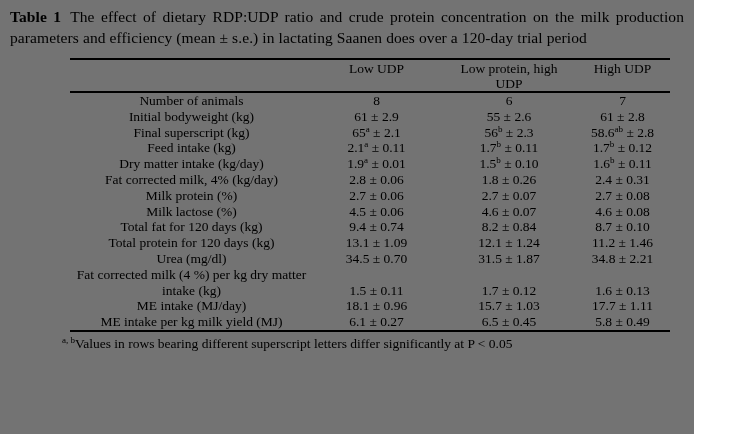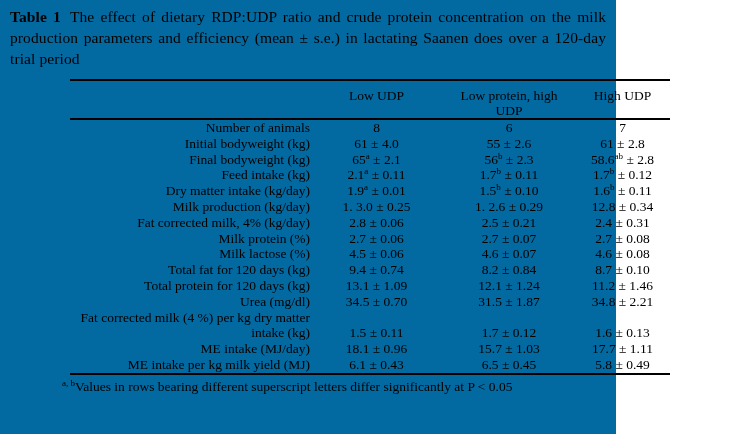--- a/index.html
+++ b/index.html
@@ -3,21 +3,21 @@
 <meta charset="utf-8">
 <style>
   * { margin: 0; padding: 0; box-sizing: border-box; }
   html, body { background: #ffffff; }
   body {
     width: 747px; height: 434px;
     font-family: "Liberation Serif", serif;
     color: #000000;
     overflow: hidden;
   }
-  .page { width: 616px; height: 434px; padding: 6px 10px 0 10px; background: #0369a1; }
+  .page { width: 694px; height: 434px; padding: 6px 10px 0 10px; background: #737373; }
 
   .caption {
     font-size: 15.5px;
     line-height: 21px;
     text-align: justify;
     letter-spacing: 0.1px;
   }
   .caption b { font-weight: bold; }
   .caption .caption-gap { display: inline-block; width: 9px; }
 
@@ -33,29 +33,29 @@
   col.c-label { width: 240px; }
   col.c-v1 { width: 133px; }
   col.c-v2 { width: 132px; }
   col.c-v3 { width: 95px; }
 
   thead th {
     font-weight: normal;
     vertical-align: top;
     white-space: pre-line;
     line-height: 15px;
-    padding: 7px 0 0 0;
+    padding: 1px 0 0 0;
     border-bottom: 2px solid #000;
   }
   tbody td {
     line-height: 15.8px;
     vertical-align: bottom;
     padding: 0;
   }
-  td.label { text-align: right; white-space: pre-line; padding-left: 3px; }
+  td.label { text-align: center; white-space: pre-line; padding-left: 3px; }
   td.val { text-align: center; white-space: nowrap; }
 
   sup { font-size: 9px; line-height: 0; vertical-align: super; }
 
   .footnote {
     font-size: 13.5px;
     line-height: 17px;
     margin: 3px 0 0 52px;
     white-space: nowrap;
     font-family: Liberation Serif, serif;
@@ -86,52 +86,46 @@
     </thead>
     <tbody>
         <tr>
           <td class="label">Number of animals</td>
           <td class="val">8</td>
           <td class="val">6</td>
           <td class="val">7</td>
         </tr>
         <tr>
           <td class="label">Initial bodyweight (kg)</td>
-          <td class="val">61 ± 4.0</td>
+          <td class="val">61 ± 2.9</td>
           <td class="val">55 ± 2.6</td>
           <td class="val">61 ± 2.8</td>
         </tr>
         <tr>
-          <td class="label">Final bodyweight (kg)</td>
+          <td class="label">Final superscript (kg)</td>
           <td class="val">65<sup>a</sup> ± 2.1</td>
           <td class="val">56<sup>b</sup> ± 2.3</td>
           <td class="val">58.6<sup>ab</sup> ± 2.8</td>
         </tr>
         <tr>
           <td class="label">Feed intake (kg)</td>
           <td class="val">2.1<sup>a</sup> ± 0.11</td>
           <td class="val">1.7<sup>b</sup> ± 0.11</td>
           <td class="val">1.7<sup>b</sup> ± 0.12</td>
         </tr>
         <tr>
           <td class="label">Dry matter intake (kg/day)</td>
           <td class="val">1.9<sup>a</sup> ± 0.01</td>
           <td class="val">1.5<sup>b</sup> ± 0.10</td>
           <td class="val">1.6<sup>b</sup> ± 0.11</td>
         </tr>
         <tr>
-          <td class="label">Milk production (kg/day)</td>
-          <td class="val">1. 3.0 ± 0.25</td>
-          <td class="val">1. 2.6 ± 0.29</td>
-          <td class="val">12.8 ± 0.34</td>
-        </tr>
-        <tr>
           <td class="label">Fat corrected milk, 4% (kg/day)</td>
           <td class="val">2.8 ± 0.06</td>
-          <td class="val">2.5 ± 0.21</td>
+          <td class="val">1.8 ± 0.26</td>
           <td class="val">2.4 ± 0.31</td>
         </tr>
         <tr>
           <td class="label">Milk protein (%)</td>
           <td class="val">2.7 ± 0.06</td>
           <td class="val">2.7 ± 0.07</td>
           <td class="val">2.7 ± 0.08</td>
         </tr>
         <tr>
           <td class="label">Milk lactose (%)</td>
@@ -165,21 +159,21 @@
           <td class="val">1.6 ± 0.13</td>
         </tr>
         <tr>
           <td class="label">ME intake (MJ/day)</td>
           <td class="val">18.1 ± 0.96</td>
           <td class="val">15.7 ± 1.03</td>
           <td class="val">17.7 ± 1.11</td>
         </tr>
         <tr>
           <td class="label">ME intake per kg milk yield (MJ)</td>
-          <td class="val">6.1 ± 0.43</td>
+          <td class="val">6.1 ± 0.27</td>
           <td class="val">6.5 ± 0.45</td>
           <td class="val">5.8 ± 0.49</td>
         </tr>
       </tbody>
   </table>
 
   <p class="footnote"><sup>a, b</sup>Values in rows bearing different superscript letters differ significantly at P &lt; 0.05</p>
 
 </div>
 

